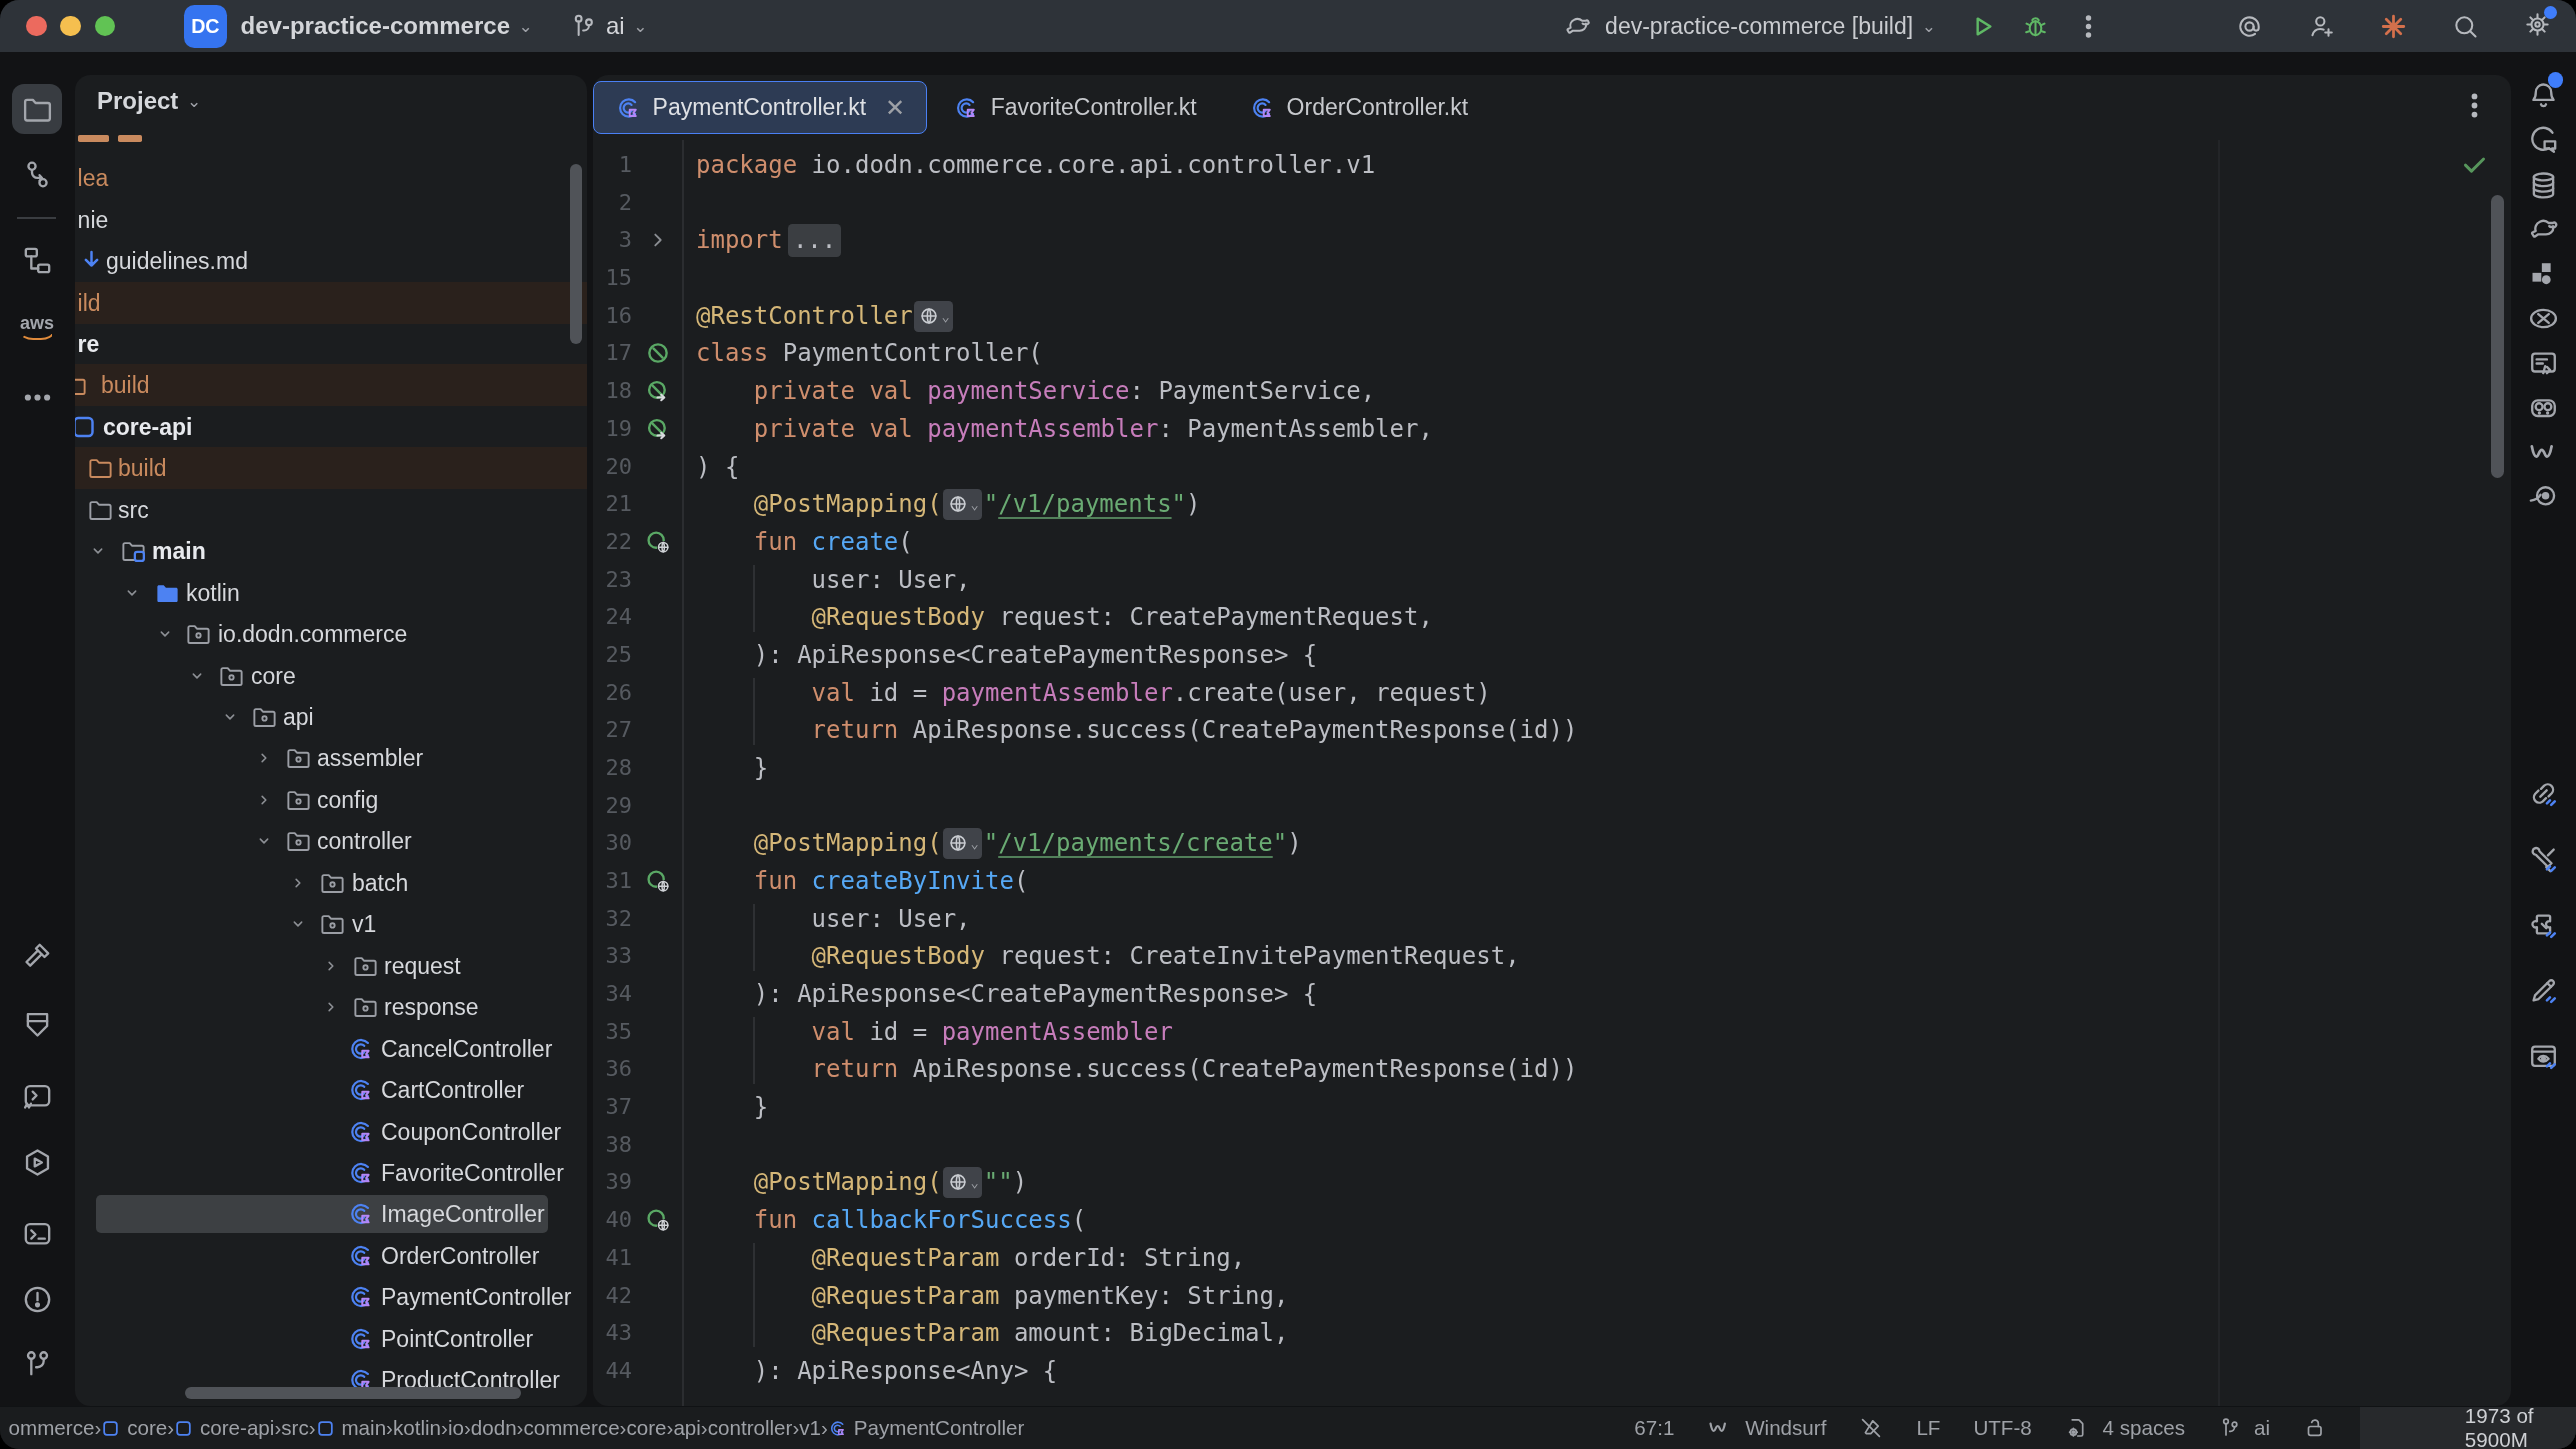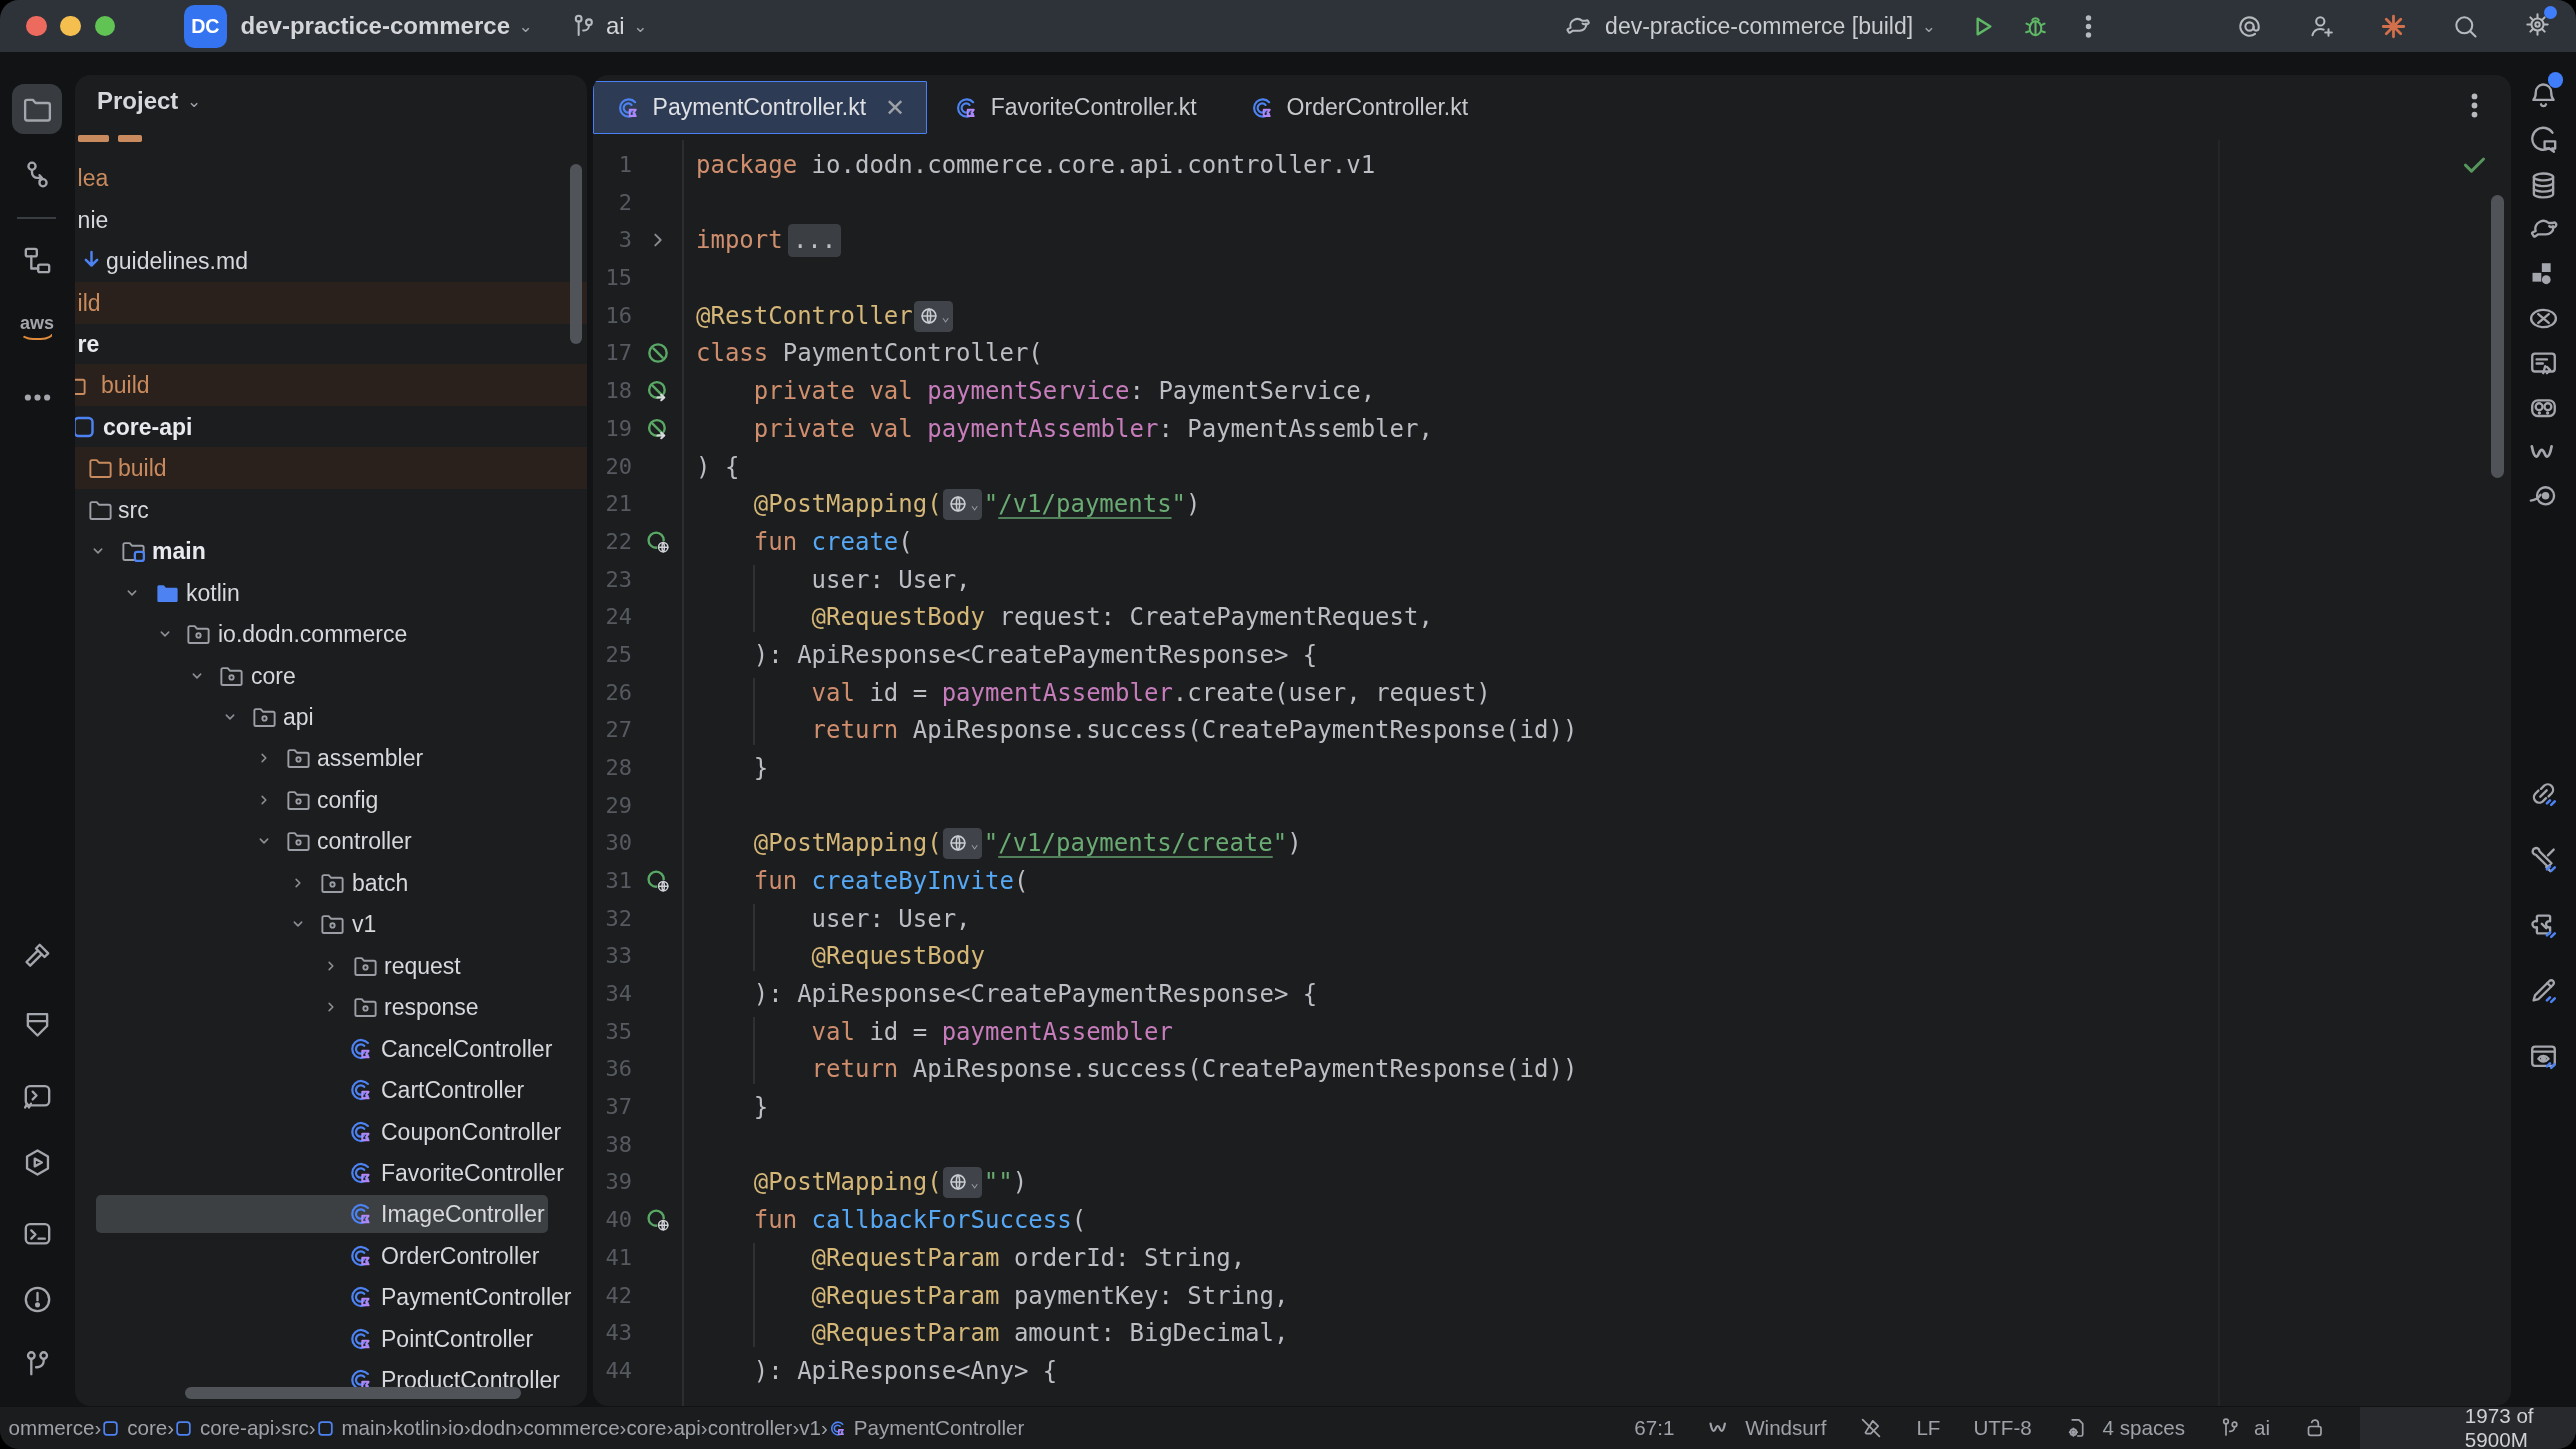--- a/index.html
+++ b/index.html
@@ -56,21 +56,21 @@
   .t-ic { position:absolute; width:27px; height:27px; top:50%; transform:translateY(-50%); color:#9b9ea5; }
   .t-ic svg { width:27px; height:27px; }
   .t-ic.or { color:var(--orange_excluded); }
   .t-chev { position:absolute; width:22px; height:22px; top:50%; transform:translateY(-50%); color:#8c8f94; }
   .t-chev svg { width:22px; height:22px; }
   .frag-bar { position:absolute; height:6.9px; background:var(--orange_excluded); border-radius:1.7px; top:5.1px; }
   .scroll-thumb { position:absolute; background:#505358; border-radius:6.9px; }
 
   
   #tabbar { position:absolute; left:0; top:0; width:100%; height:65px; display:flex; align-items:center; }
-  .tab { display:flex; align-items:center; height:53px; border-radius:1px; padding:0 26px; color:#c7c9cd;
+  .tab { display:flex; align-items:center; height:53px; border-radius:8px; padding:0 26px; color:#c7c9cd;
          font-size:23px; white-space:nowrap;justify-content:center; }
   .tab.active { background:var(--tab_active_bg); border:1.7px solid var(--tab_border); color:#dfe1e5; padding:0 20.6px; }
   .tab .kicon { width:26px; height:26px; margin-right:12px; }
   .tab .close { margin-left:19px; color:#9da0a6; font-size:24px; }
   #tab-kebab { position:absolute; right:20.6px; top:15.4px; color:#b6b9be; width:31px; height:34px; }
   #insp-check { position:absolute; right:22px; top:75px; color:#57965c; width:29px; height:29px; }
 
   
   #gutter-sep { position:absolute; left:89px; top:65px; bottom:0; width:1.7px; background:#2b2d30; }
   #margin-guide { position:absolute; left:1625px; top:65px; bottom:0; width:1.7px; background:#232528; }
@@ -697,21 +697,21 @@
             </svg>
           </span>
       <span class="ctext"><span class="c-kw">    fun </span><span class="c-fn">createByInvite</span><span class="c-fg">(</span></span>
         </div>
         <div class="crow" style="top:825px">
       <span class="lnum">32</span>
       <span class="ctext"><span class="c-fg">        user: User,</span></span>
         </div>
         <div class="crow" style="top:862px">
       <span class="lnum">33</span>
-      <span class="ctext"><span class="c-fg">        </span><span class="c-ann">@RequestBody</span></span>
+      <span class="ctext"><span class="c-fg">        </span><span class="c-ann">@RequestBody</span><span class="c-fg"> request: CreateInvitePaymentRequest,</span></span>
         </div>
         <div class="crow" style="top:900px">
       <span class="lnum">34</span>
       <span class="ctext"><span class="c-fg">    ): ApiResponse&lt;CreatePaymentResponse&gt; {</span></span>
         </div>
         <div class="crow" style="top:938px">
       <span class="lnum">35</span>
       <span class="ctext"><span class="c-kw">        val</span><span class="c-fg"> id = </span><span class="c-prop">paymentAssembler</span></span>
         </div>
         <div class="crow" style="top:975px">

